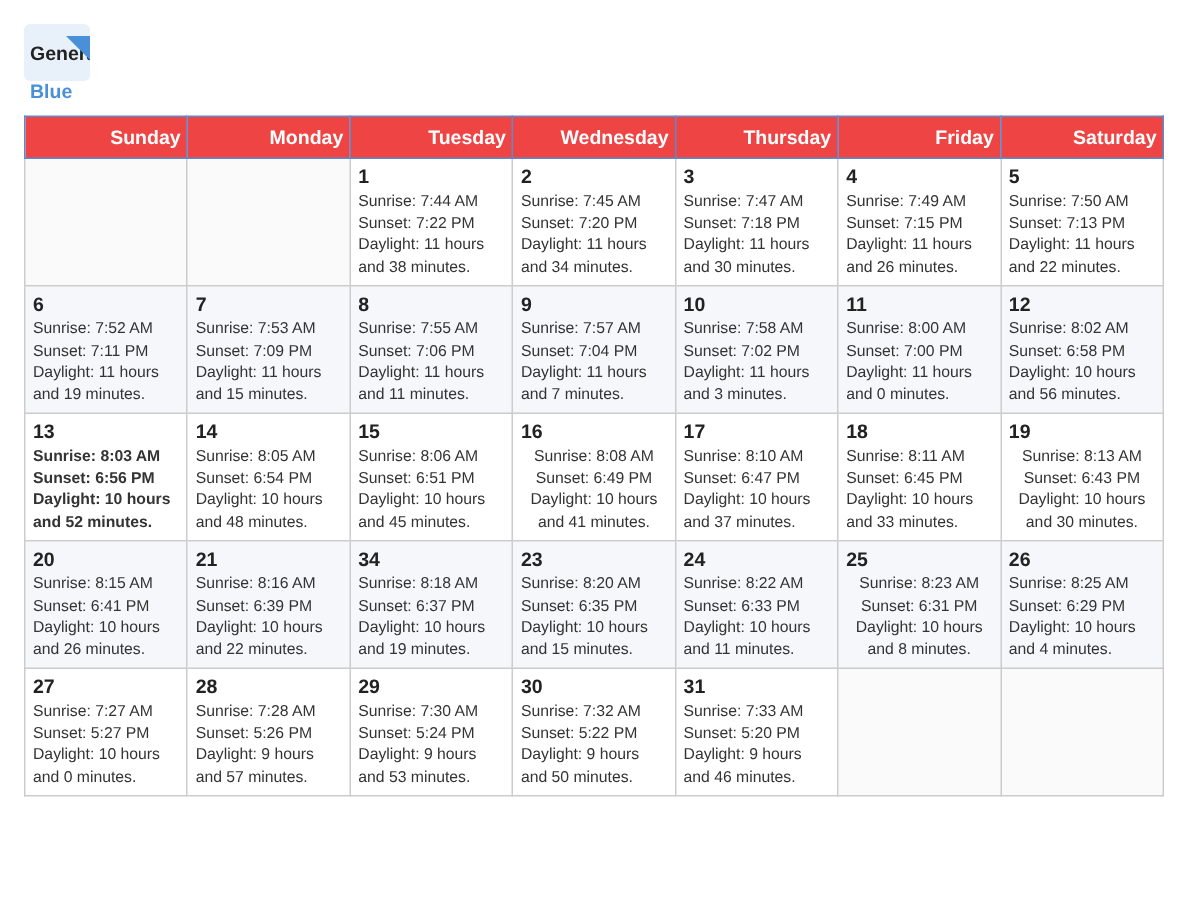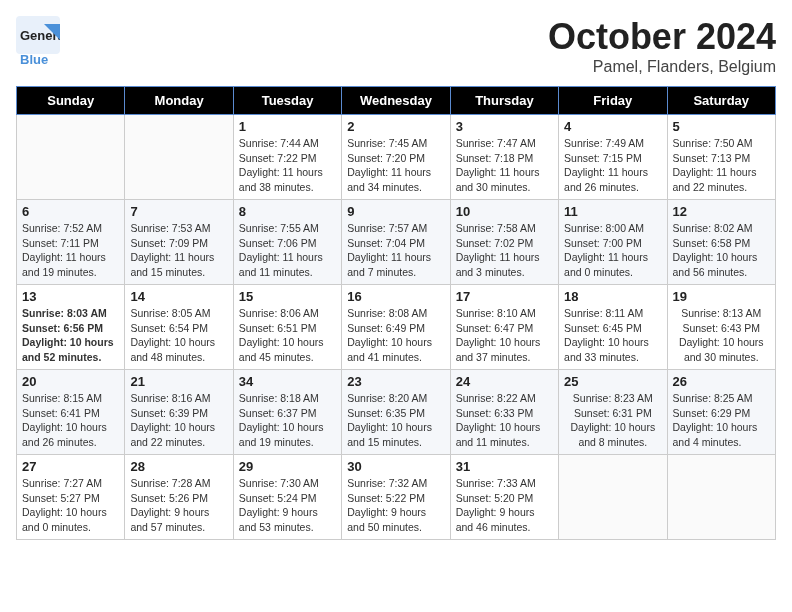--- a/index.html
+++ b/index.html
@@ -36,24 +36,24 @@
     .location {
       font-size: 16px;
       color: #444;
     }
     .calendar {
       width: 100%;
       border-collapse: collapse;
       font-size: 11px;
     }
     .calendar th {
-      background: #000000;
+      background: #ef4444;
       color: #fff;
       padding: 6px 4px;
-      text-align: center;
+      text-align: right;
       font-size: 13px;
       border: 1px solid #5a8ad0;
     }
     .calendar td {
       border: 1px solid #ccc;
       vertical-align: top;
       padding: 4px 5px;
       height: 85px;
       width: calc(100%/7);
       background: #fff;
@@ -90,24 +90,20 @@
           <polygon points="28,8 44,8 44,24" fill="#4a90d9"></polygon>
         </svg>
       </div>
     </div>
     <div style="display:flex; align-items:center; margin-top:-6px;">
       <svg width="44" height="14">
         <text x="4" y="12" font-size="13" font-weight="bold" fill="#4a90d9" font-family="Arial">Blue</text>
       </svg>
     </div>
   </div>
-  <div class="title-block">
-    <div class="month-title">October 2024</div>
-    <div class="location">Pamel, Flanders, Belgium</div>
-  </div>
 </div>
 
 <table class="calendar">
   <thead>
     <tr>
     <th>Sunday</th>
         <th>Monday</th>
         <th>Tuesday</th>
         <th>Wednesday</th>
         <th>Thursday</th>
@@ -223,21 +219,21 @@
         </td>
         <td>
           <span class="day-number">15</span>
           <div class="day-info" style="white-space: pre-line;">Sunrise: 8:06 AM
 Sunset: 6:51 PM
 Daylight: 10 hours
 and 45 minutes.</div>
         </td>
         <td>
           <span class="day-number">16</span>
-          <div class="day-info" style="white-space: pre-line;">Sunrise: 8:08 AM
+          <div class="day-info" style="white-space: pre-line; text-align: center;">Sunrise: 8:08 AM
 Sunset: 6:49 PM
 Daylight: 10 hours
 and 41 minutes.</div>
         </td>
         <td>
           <span class="day-number">17</span>
           <div class="day-info" style="white-space: pre-line;">Sunrise: 8:10 AM
 Sunset: 6:47 PM
 Daylight: 10 hours
 and 37 minutes.</div>

